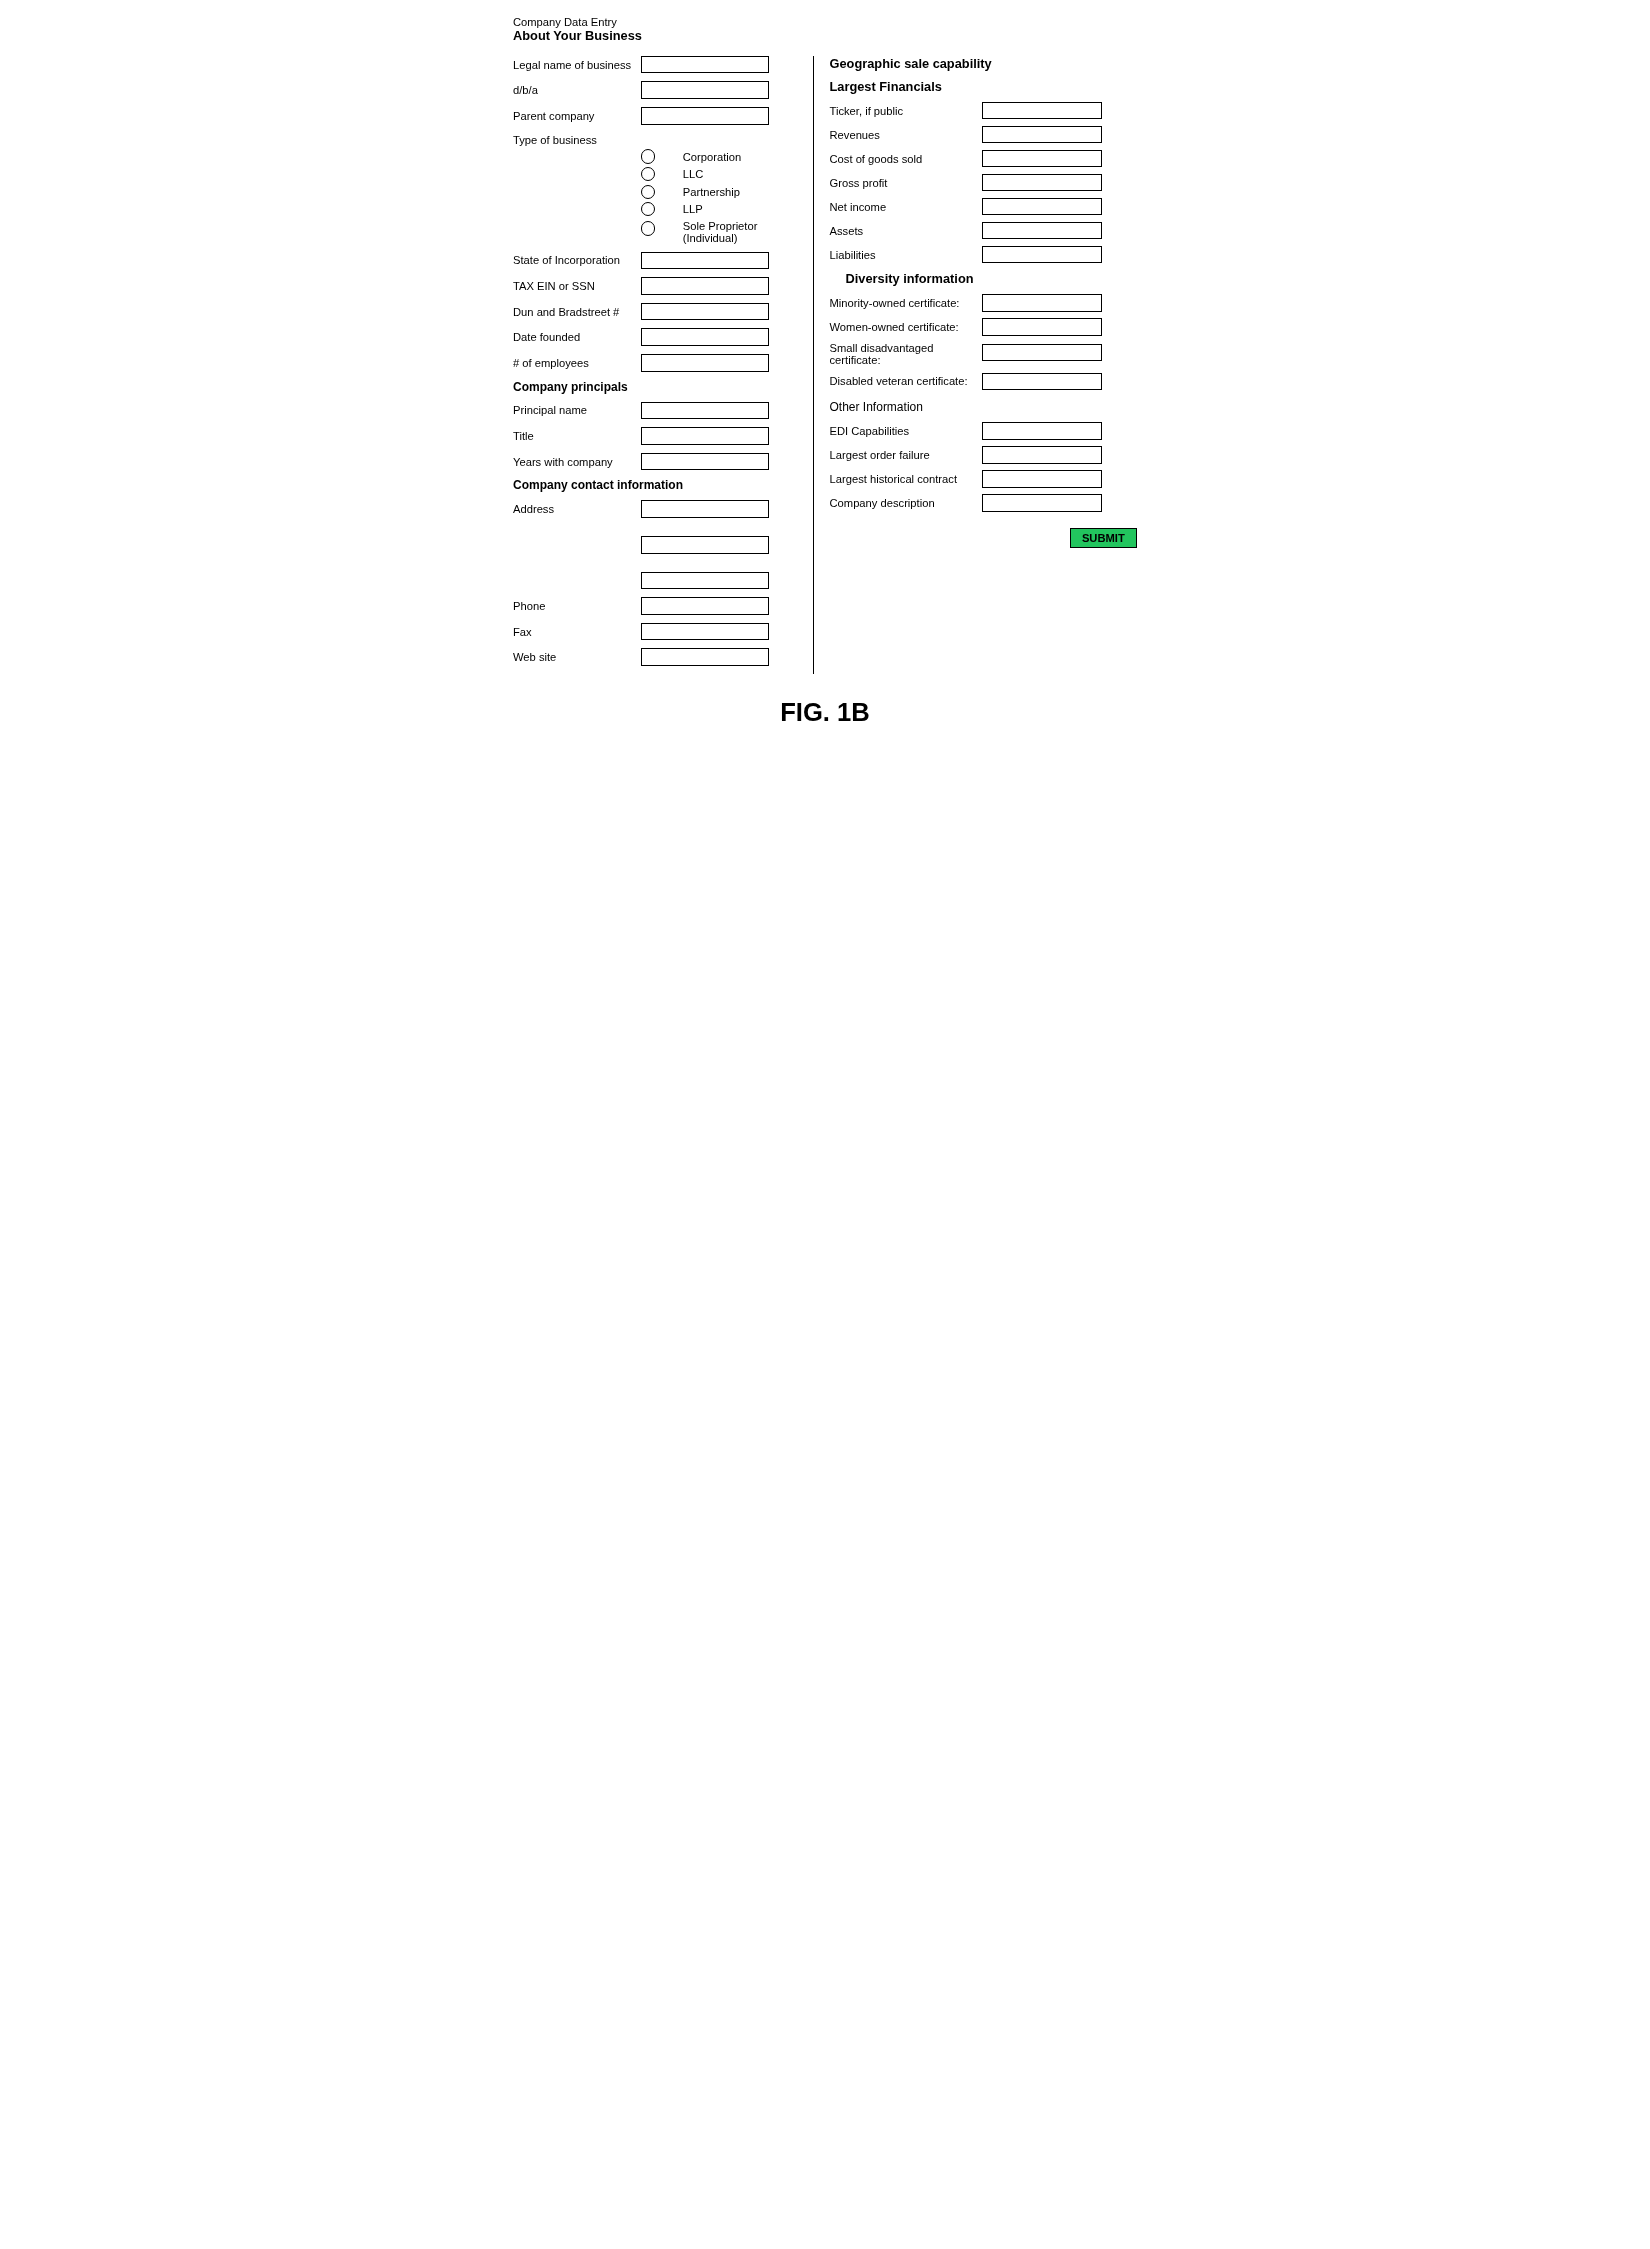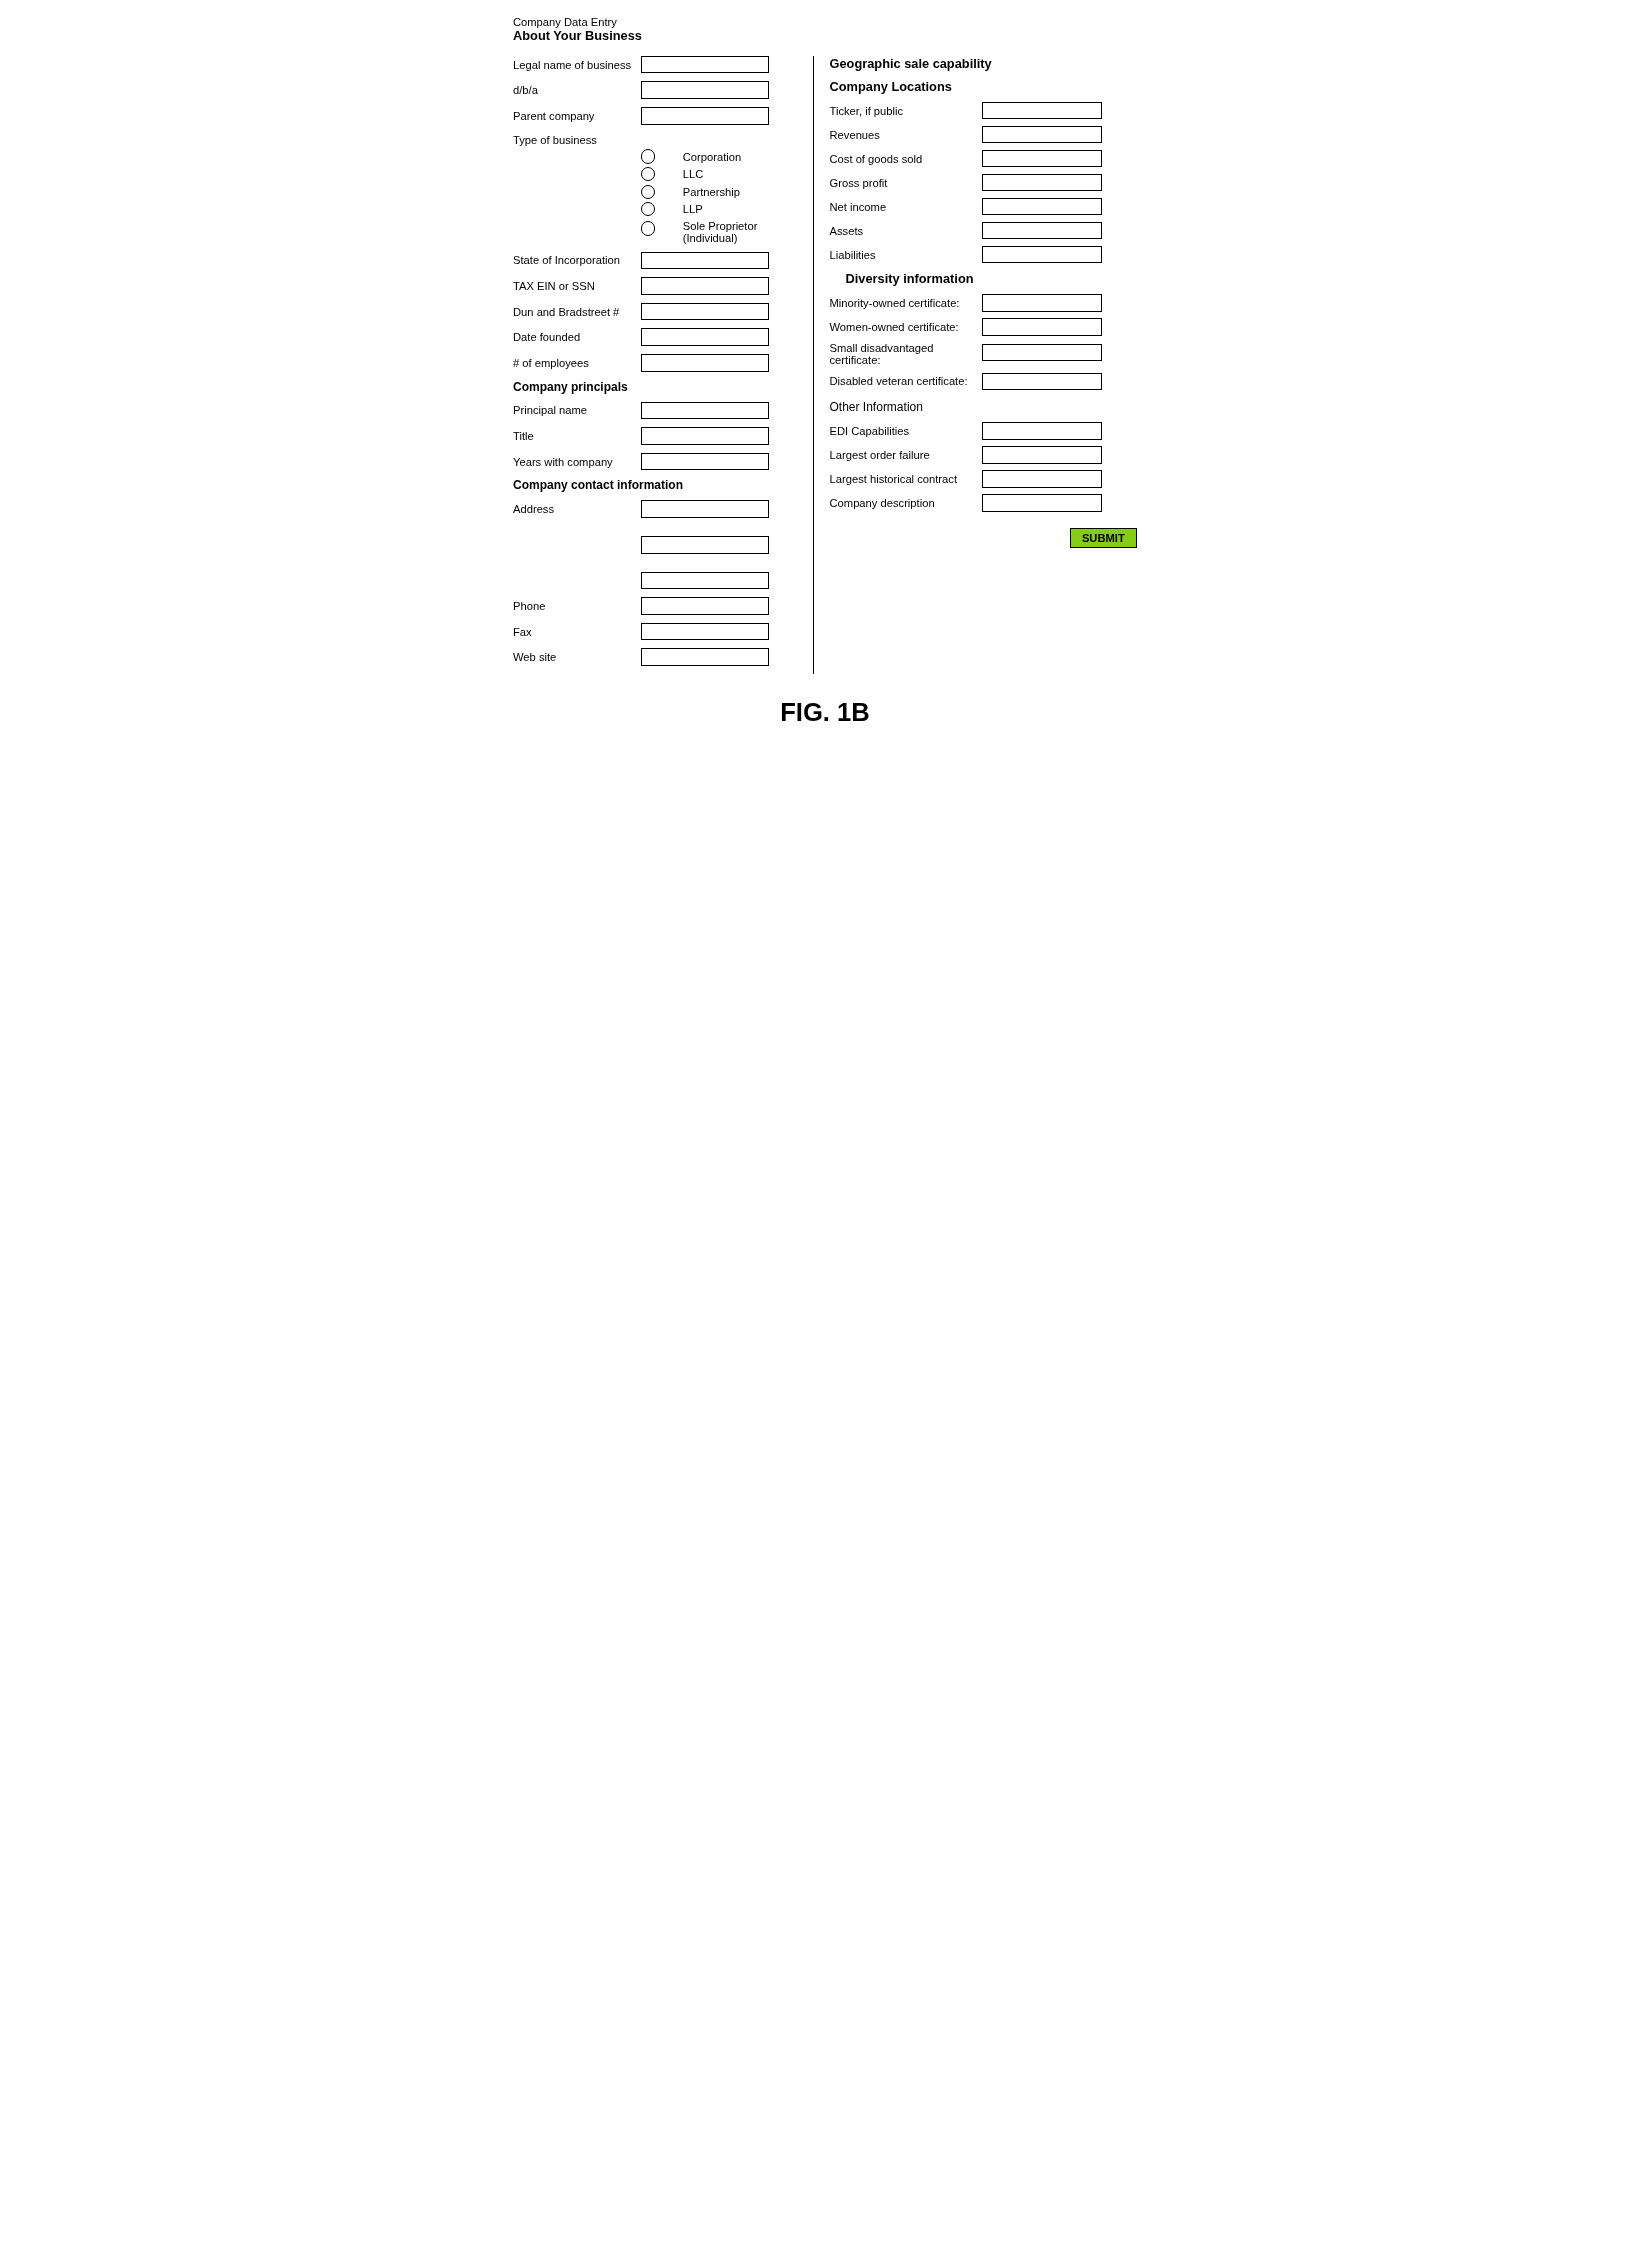--- a/index.html
+++ b/index.html
@@ -169,21 +169,21 @@
     .submit-row {
       display: flex;
       justify-content: flex-end;
       margin-top: 16px;
     }
 
     .submit-button {
       border: 0.8px solid #000;
       padding: 3.2px 11.2px;
       font-size: 11.2px;
-      background: #84cc16;
+      background: #22c55e;
       cursor: pointer;
       font-weight: bold;
     }
 
     .locations-section {
       margin-bottom: 12.8px;
     }
 
     .locations-grid {
       display: flex;
@@ -322,21 +322,21 @@
         <input class="form-input" type="text" style="">
       </div>
 
     </div>
 
     <div class="right-column">
 
       <div class="right-section-title">Geographic sale capability</div>
 
 
-      <div class="right-section-title">Company Locations</div>
+      <div class="right-section-title">Largest Financials</div>
 
       <div class="right-form-row">
         <span class="right-form-label">Ticker, if public</span>
         <input class="right-form-input" type="text" style="">
       </div>
       <div class="right-form-row">
         <span class="right-form-label">Revenues</span>
         <input class="right-form-input" type="text" style="">
       </div>
       <div class="right-form-row">

